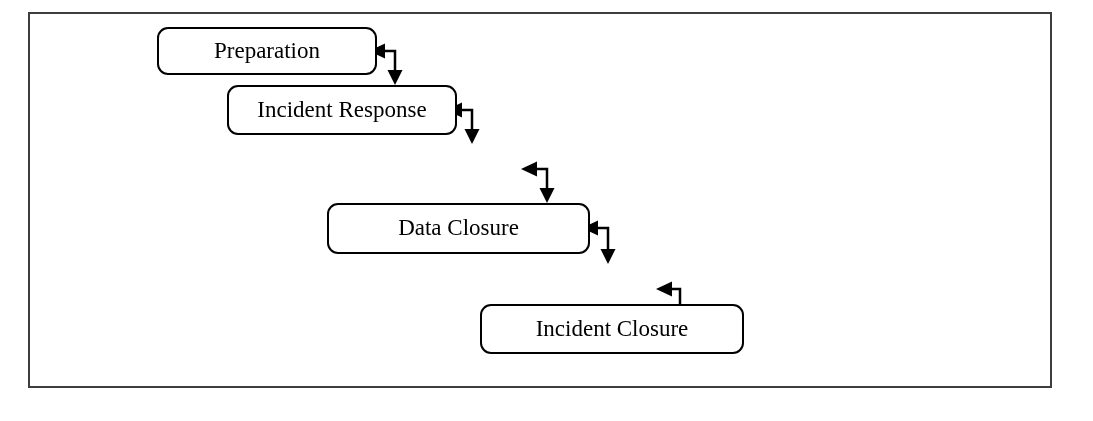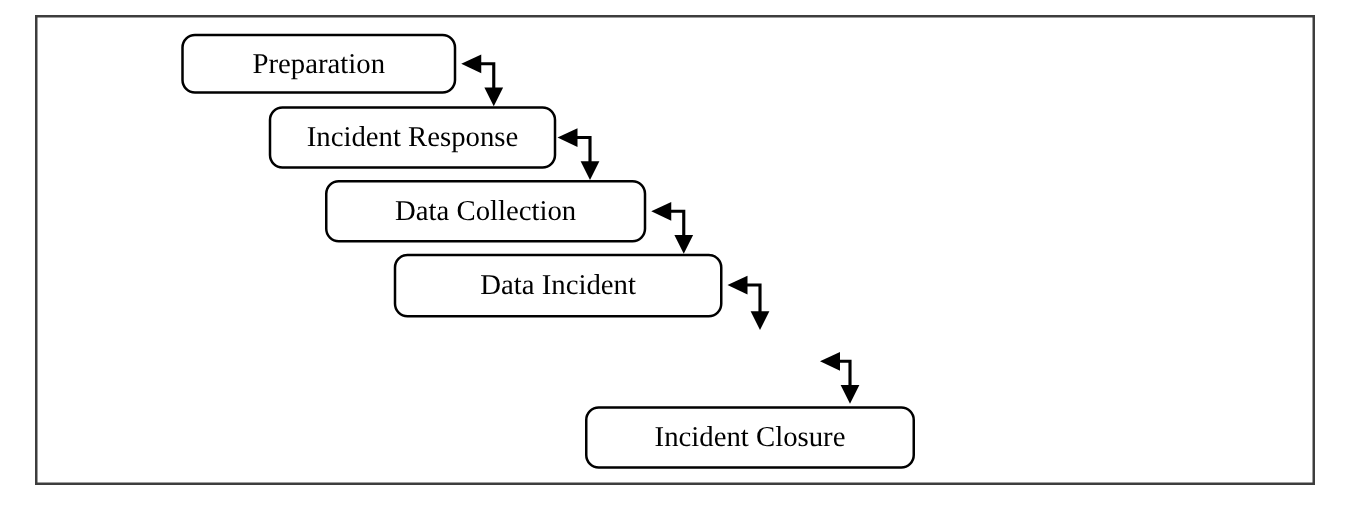--- a/index.html
+++ b/index.html
@@ -30,35 +30,36 @@
     pointer-events: none;
   }
   .step {
     position: absolute;
     border: 2.5px solid #000000;
     border-radius: 11px;
     background: #ffffff;
     display: flex;
     align-items: center;
     justify-content: center;
+    margin-left: 12px;
   }
   .step-label {
     font-size: 23px;
     color: #000000;
     white-space: nowrap;
     line-height: 1;
     padding-bottom: 2px;
   }
   
   .step-1 { left: 145px; top: 27px;  width: 220px; height: 48px; }
   .step-2 { left: 215px; top: 85px;  width: 230px; height: 50px; }
   .step-3 { left: 260px; top: 144px; width: 257px; height: 50px; }
   .step-4 { left: 315px; top: 203px; width: 263px; height: 51px; }
   .step-5 { left: 378px; top: 264px; width: 274px; height: 50px; }
-  .step-6 { left: 468px; top: 325px; width: 264px; height: 50px; }
+  .step-6 { left: 468px; top: 304px; width: 264px; height: 50px; }
   .conn-line { stroke: #000000; stroke-width: 2.5; fill: none; }
   .conn-head { fill: #000000; stroke: none; }
 </style>
 </head>
 <body>
 
 <div class="canvas">
 
   <div class="frame"></div>
 
@@ -94,23 +95,20 @@
       <polygon class="conn-head" points="680,323 672.5,308 687.5,308"></polygon>
     </g>
   </svg>
 
   <div class="step step-1">
     <span class="step-label">Preparation</span>
   </div>
   <div class="step step-2">
     <span class="step-label">Incident Response</span>
   </div>
-  <div class="step step-3">
-    <span class="step-label">Data Collection</span>
-  </div>
   <div class="step step-4">
-    <span class="step-label">Data Incident</span>
+    <span class="step-label">Data Closure</span>
   </div>
   <div class="step step-6">
     <span class="step-label">Incident Closure</span>
   </div>
 
 </div>
 
 </body></html>

